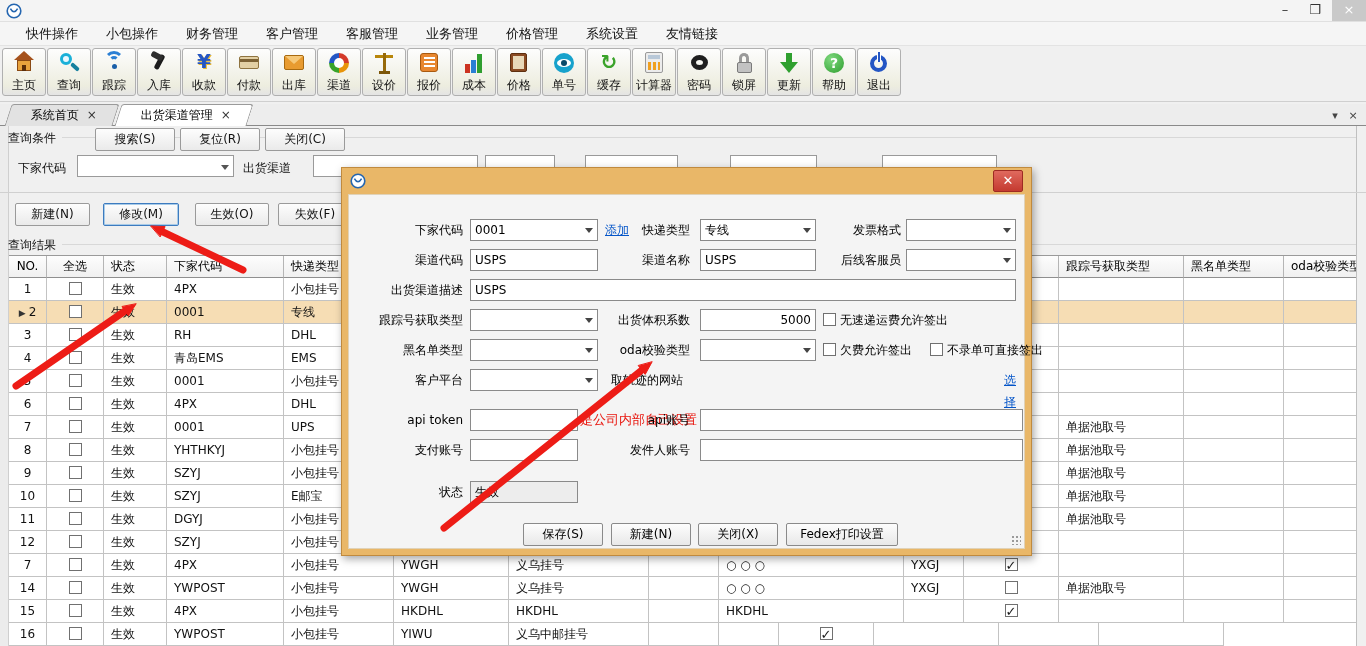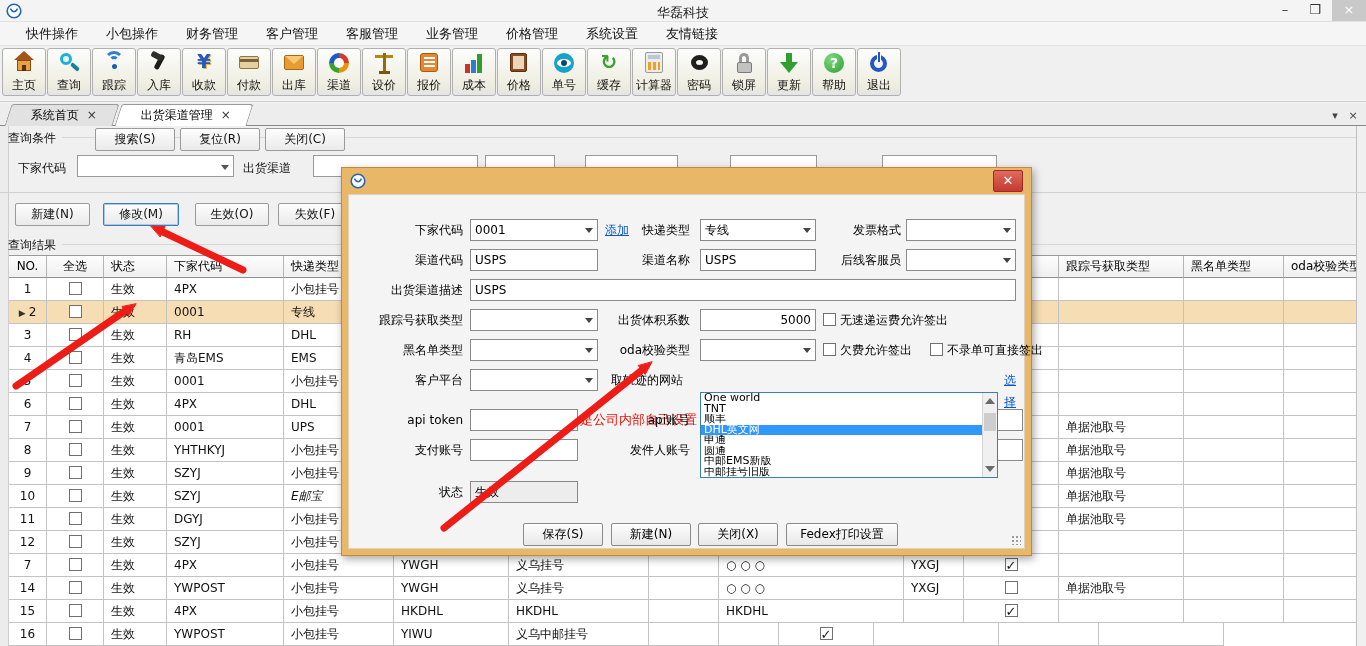--- a/index.html
+++ b/index.html
@@ -138,21 +138,20 @@
   .arrows { position:absolute; left:0; top:0; width:1366px; height:646px; z-index:30; pointer-events:none; }
 </style>
 </head>
 <body>
 
 <div class="titlebar">
   <svg class="logo" viewBox="0 0 20 20">
       <circle cx="10" cy="10" r="8.5" fill="#fff" stroke="#2566b0" stroke-width="2"></circle>
       <path d="M5.5 7 Q10 15 14.5 7" fill="none" stroke="#2566b0" stroke-width="2"></path>
     </svg>
-  <div class="title-text">华磊科技</div>
   <div class="win-btn win-min">–</div>
   <div class="win-btn win-max">❒</div>
   <div class="win-btn win-close">×</div>
 </div>
 
 <div class="menubar" id="menubar">
     <div class="menu-item">快件操作</div>
     <div class="menu-item">小包操作</div>
     <div class="menu-item">财务管理</div>
     <div class="menu-item">客户管理</div>
@@ -507,21 +506,21 @@
       <div class="gc cen" style="width: 95px;"></div>
       <div class="gc" style="width: 125px;">单据池取号</div>
       <div class="gc" style="width: 100px;"></div>
       <div class="gc" style="width: 125px;"></div>
     </div>
     <div class="grow">
       <div class="gc cen" style="width: 38px;">10</div>
       <div class="gc cen" style="width: 57px;"><span class="cbx"></span></div>
       <div class="gc" style="width: 63px;">生效</div>
       <div class="gc" style="width: 117px;">SZYJ</div>
-      <div class="gc" style="width: 110px; font-style: italic;">E邮宝</div>
+      <div class="gc" style="width: 110px;">E邮宝</div>
       <div class="gc" style="width: 115px;"></div>
       <div class="gc" style="width: 140px;"></div>
       <div class="gc" style="width: 70px;"></div>
       <div class="gc" style="width: 185px;"></div>
       <div class="gc" style="width: 60px;"></div>
       <div class="gc cen" style="width: 95px;"></div>
       <div class="gc" style="width: 125px;">单据池取号</div>
       <div class="gc" style="width: 100px;"></div>
       <div class="gc" style="width: 125px;"></div>
     </div>
@@ -659,37 +658,20 @@
     <span class="dlbl" style="left:235px;top:144px;width:106px;">oda校验类型</span>
     <div class="dcombo" style="left:351px;top:144px;width:116px;"><span></span><span class="arr"></span></div>
     <span class="dchk" style="left:474px;top:144px;"><span class="cbx"></span><span>欠费允许签出</span></span>
     <span class="dchk" style="left:581px;top:144px;"><span class="cbx"></span><span>不录单可直接签出</span></span>
 
     <span class="dlbl" style="left:8px;top:174px;width:106px;">客户平台</span>
     <div class="dcombo" style="left:121px;top:174px;width:128px;"><span></span><span class="arr"></span></div>
     <span class="dlbl" style="left:228px;top:174px;width:106px;">取轨迹的网站</span>
     <span class="dlink" style="left:655px;top:174px;">选择</span>
 
-    <div class="dlist" style="top:197px;">
-      <div id="dlist-items">
-          <div class="ditem">One world</div>
-          <div class="ditem">TNT</div>
-          <div class="ditem">顺丰</div>
-          <div class="ditem dsel">DHL英文网</div>
-          <div class="ditem">申通</div>
-          <div class="ditem">圆通</div>
-          <div class="ditem">中邮EMS新版</div>
-          <div class="ditem">中邮挂号旧版</div>
-        </div>
-      <div class="dscroll">
-        <span class="up"></span>
-        <span class="thumb"></span>
-        <span class="dn"></span>
-      </div>
-    </div>
 
     <div class="red-note" style="left:118px;top:216px;width:230px;text-align:right;">下家开发者账号是公司内部自己设置</div>
 
     <span class="dlbl" style="left:8px;top:214px;width:106px;">api token</span>
     <div class="dinp" style="left:121px;top:214px;width:108px;"></div>
     <span class="dlbl" style="left:235px;top:214px;width:106px;">api账号</span>
     <div class="dinp" style="left:351px;top:214px;width:323px;"></div>
 
     <span class="dlbl" style="left:8px;top:244px;width:106px;">支付账号</span>
     <div class="dinp" style="left:121px;top:244px;width:108px;"></div>

